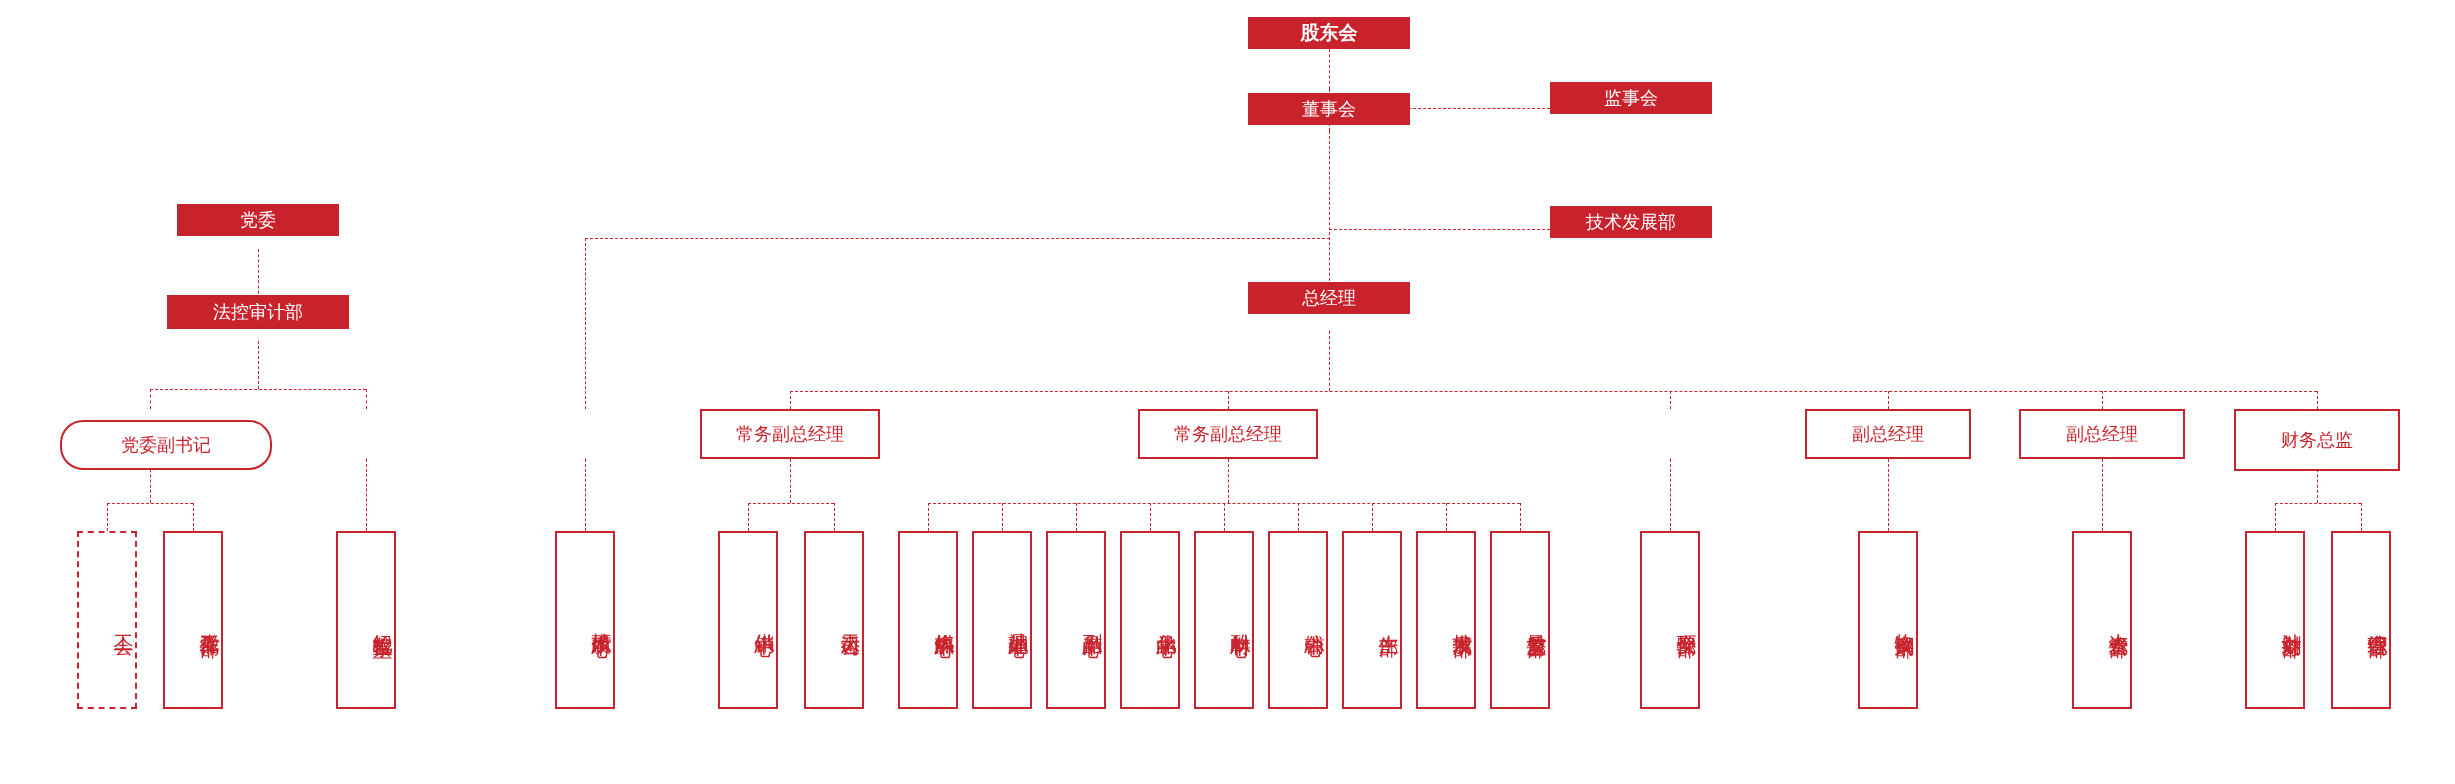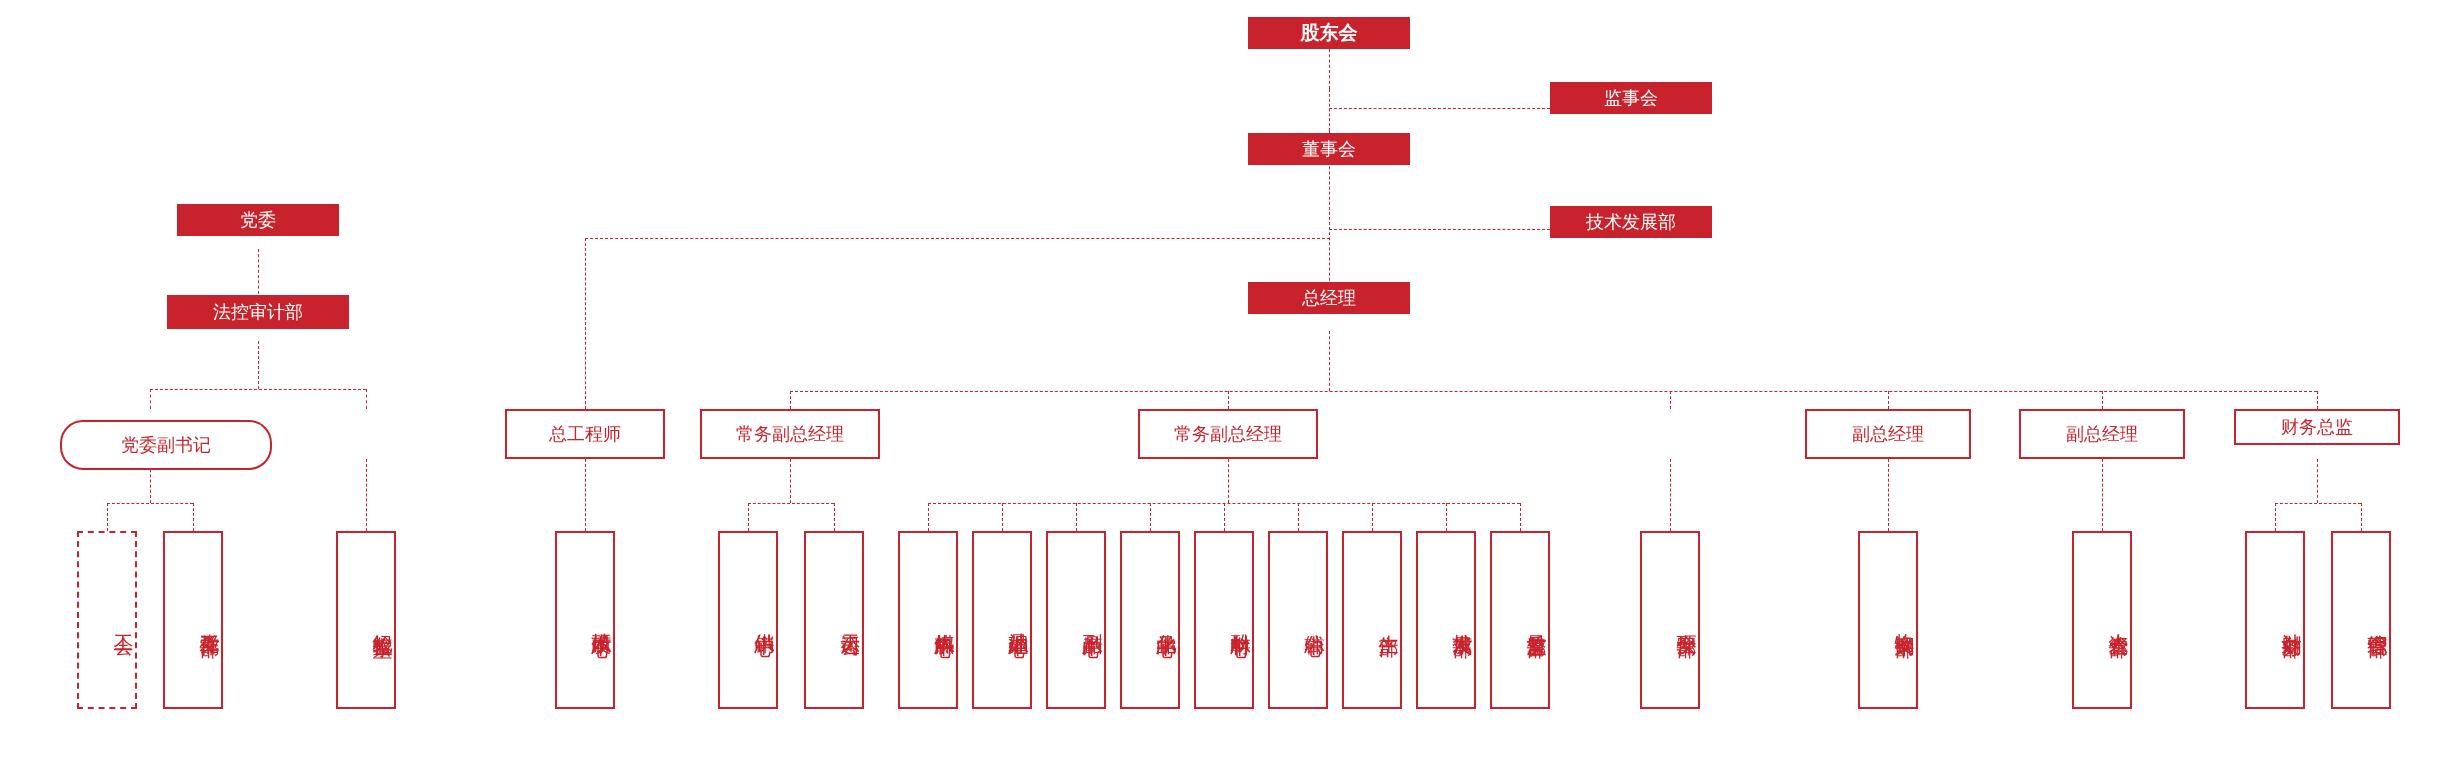--- a/index.html
+++ b/index.html
@@ -142,21 +142,21 @@
   <div class="ln v" style="left:2361px; top:503px; height:28px;"></div>
 
   <div class="node filled bold" style="left:1248px; top:17px; width:162px; height:32px; font-size:19px;">
     <span class="lbl">股东会</span>
   </div>
 
   <div class="node filled" style="left:1550px; top:82px; width:162px; height:32px; font-size:18px;">
     <span class="lbl">监事会</span>
   </div>
 
-  <div class="node filled" style="left:1248px; top:93px; width:162px; height:32px; font-size:18px;margin-top:40px;">
+  <div class="node filled" style="left:1248px; top:93px; width:162px; height:32px; font-size:18px;">
     <span class="lbl">董事会</span>
   </div>
 
   <div class="node filled" style="left:1550px; top:206px; width:162px; height:32px; font-size:18px;">
     <span class="lbl">技术发展部</span>
   </div>
 
   <div class="node filled" style="left:1248px; top:282px; width:162px; height:32px; font-size:18px;">
     <span class="lbl">总经理</span>
   </div>
@@ -167,42 +167,39 @@
 
   <div class="node filled" style="left:167px; top:295px; width:182px; height:34px; font-size:18px;">
     <span class="lbl">法控审计部</span>
   </div>
 
   <div class="node outline" style="left:60px; top:420px; width:212px; height:50px; font-size:18px;border-radius:23px;">
     <span class="lbl">党委副书记</span>
   </div>
 
 
-  <div class="node outline" style="left:505px; top:409px; width:160px; height:50px; font-size:18px;">
-    <span class="lbl">总工程师</span>
-  </div>
 
   <div class="node outline" style="left:700px; top:409px; width:180px; height:50px; font-size:18px;">
     <span class="lbl">常务副总经理</span>
   </div>
 
   <div class="node outline" style="left:1138px; top:409px; width:180px; height:50px; font-size:18px;">
     <span class="lbl">常务副总经理</span>
   </div>
 
 
   <div class="node outline" style="left:1805px; top:409px; width:166px; height:50px; font-size:18px;">
     <span class="lbl">副总经理</span>
   </div>
 
   <div class="node outline" style="left:2019px; top:409px; width:166px; height:50px; font-size:18px;">
     <span class="lbl">副总经理</span>
   </div>
 
-  <div class="node outline" style="left:2234px; top:409px; width:166px; height:36px; font-size:18px;">
+  <div class="node outline" style="left:2234px; top:409px; width:166px; height:62px; font-size:18px;">
     <span class="lbl">财务总监</span>
   </div>
 
   <div class="node outline-dashed vert" style="left:77px; top:531px; width:60px; height:178px; font-size:20px;">
     <span class="lbl">工会</span>
   </div>
 
   <div class="node outline vert" style="left:163px; top:531px; width:60px; height:178px; font-size:20px;">
     <span class="lbl">党群工作部</span>
   </div>

